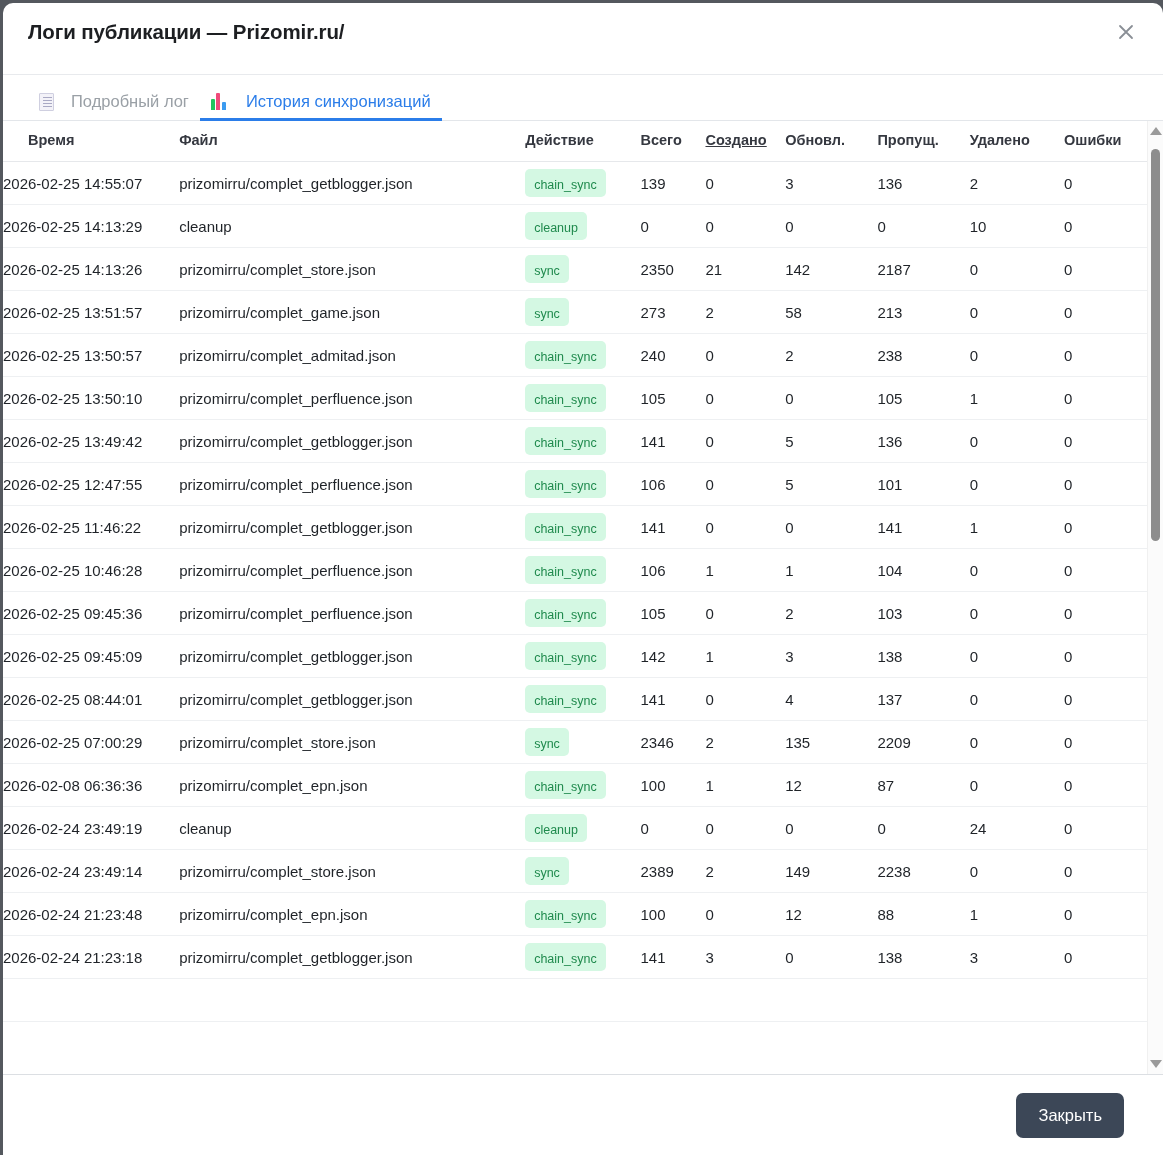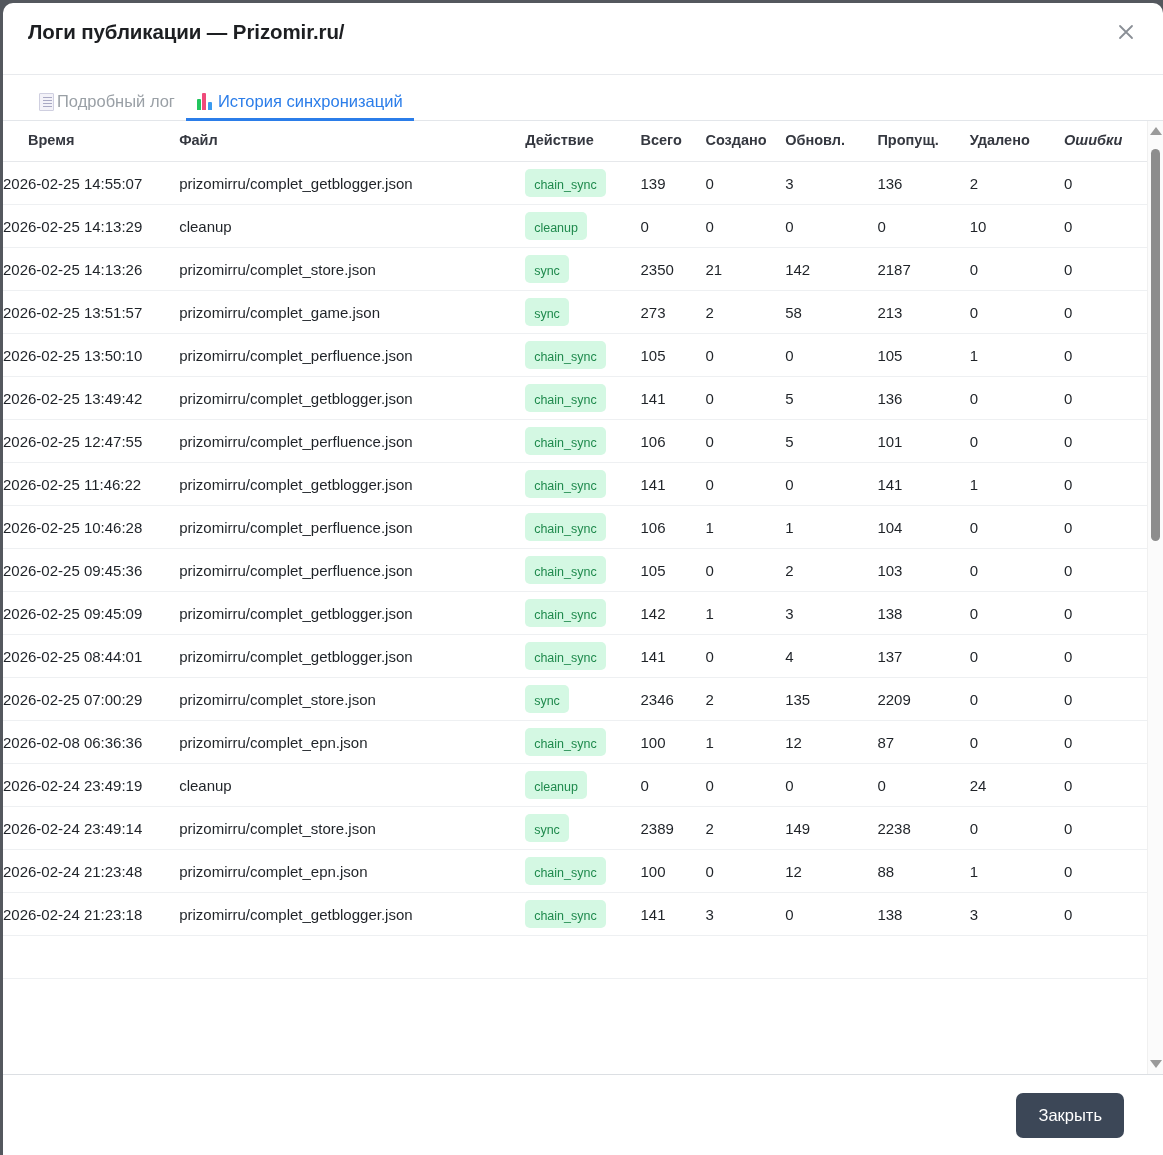--- a/index.html
+++ b/index.html
@@ -65,21 +65,21 @@
     min-height: 46px;
     display: flex;
     align-items: flex-end;
     padding-left: 25px;
     border-bottom: 1px solid #e3e6ea;
     box-sizing: border-box;
   }
   .tab {
     display: flex;
     align-items: center;
-    gap: 3px;
+    gap: 17px;
     padding: 0 11px 9px 11px;
     font-size: 16.5px;
     color: #9aa0a6;
     cursor: pointer;
     position: relative;
     background: none;
     border: none;
     font-family: inherit;
   }
   .tab.active {
@@ -176,25 +176,25 @@
   .badge {
     display: inline-block;
     background: #d4f8e3;
     color: #1f8a4d;
     font-size: 12.5px;
     border-radius: 5px;
     padding: 10px 9px 5px 9px;
     line-height: 1;
   }
 
-  th.h-created { color: #16a34a; }
+  th.h-created { color: #16a34a; text-decoration: underline; }
   th.h-updated { color: #1d4fd8; }
   th.h-skipped { color: #6b7280; }
   th.h-deleted { color: #ea580c; }
-  th.h-errors  { color: #dc2626; font-style: italic; }
+  th.h-errors  { color: #dc2626; }
 
   td.v-total   { color: #18181b; }
   td.v-created { color: #16a34a; }
   td.v-updated { color: #2563eb; }
   td.v-skipped { color: #8a9099; }
   td.v-deleted { color: #ea580c; }
   td.v-errors  { color: #dc2626; }
 
   
   .scrollbar {
@@ -355,20 +355,31 @@
               <td class="cell-file">prizomirru/complet_game.json</td>
               <td><span class="badge">sync</span></td>
               <td class="v-total">273</td>
               <td class="v-created">2</td>
               <td class="v-updated">58</td>
               <td class="v-skipped">213</td>
               <td class="v-deleted">0</td>
               <td class="v-errors">0</td>
             </tr>
             <tr>
+              <td class="cell-time">2026-02-25 13:50:57</td>
+              <td class="cell-file">prizomirru/complet_admitad.json</td>
+              <td><span class="badge">chain_sync</span></td>
+              <td class="v-total">240</td>
+              <td class="v-created">0</td>
+              <td class="v-updated">2</td>
+              <td class="v-skipped">238</td>
+              <td class="v-deleted">0</td>
+              <td class="v-errors">0</td>
+            </tr>
+            <tr>
               <td class="cell-time">2026-02-25 13:50:10</td>
               <td class="cell-file">prizomirru/complet_perfluence.json</td>
               <td><span class="badge">chain_sync</span></td>
               <td class="v-total">105</td>
               <td class="v-created">0</td>
               <td class="v-updated">0</td>
               <td class="v-skipped">105</td>
               <td class="v-deleted">1</td>
               <td class="v-errors">0</td>
             </tr>

